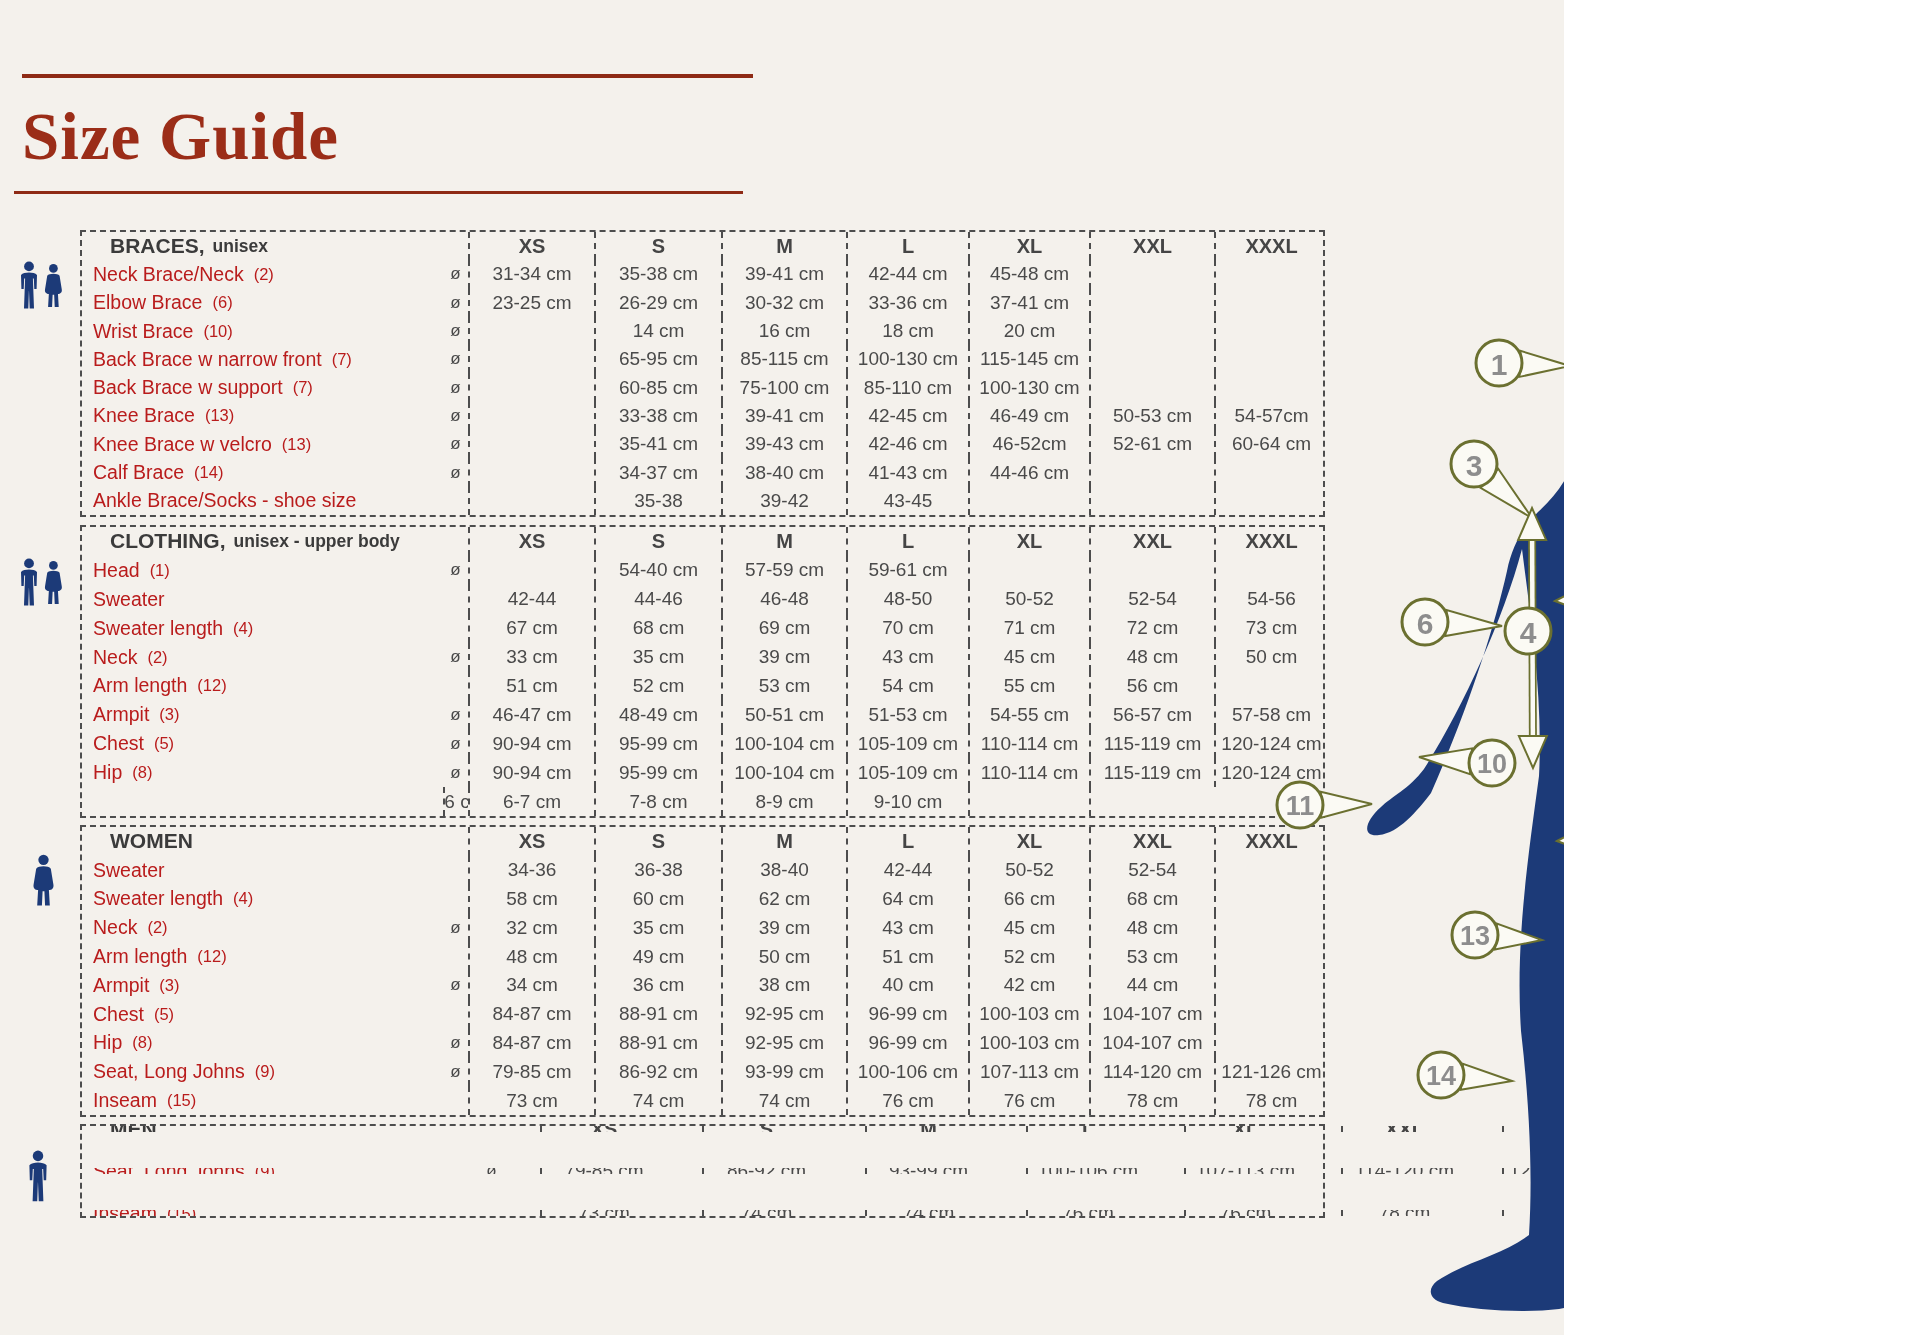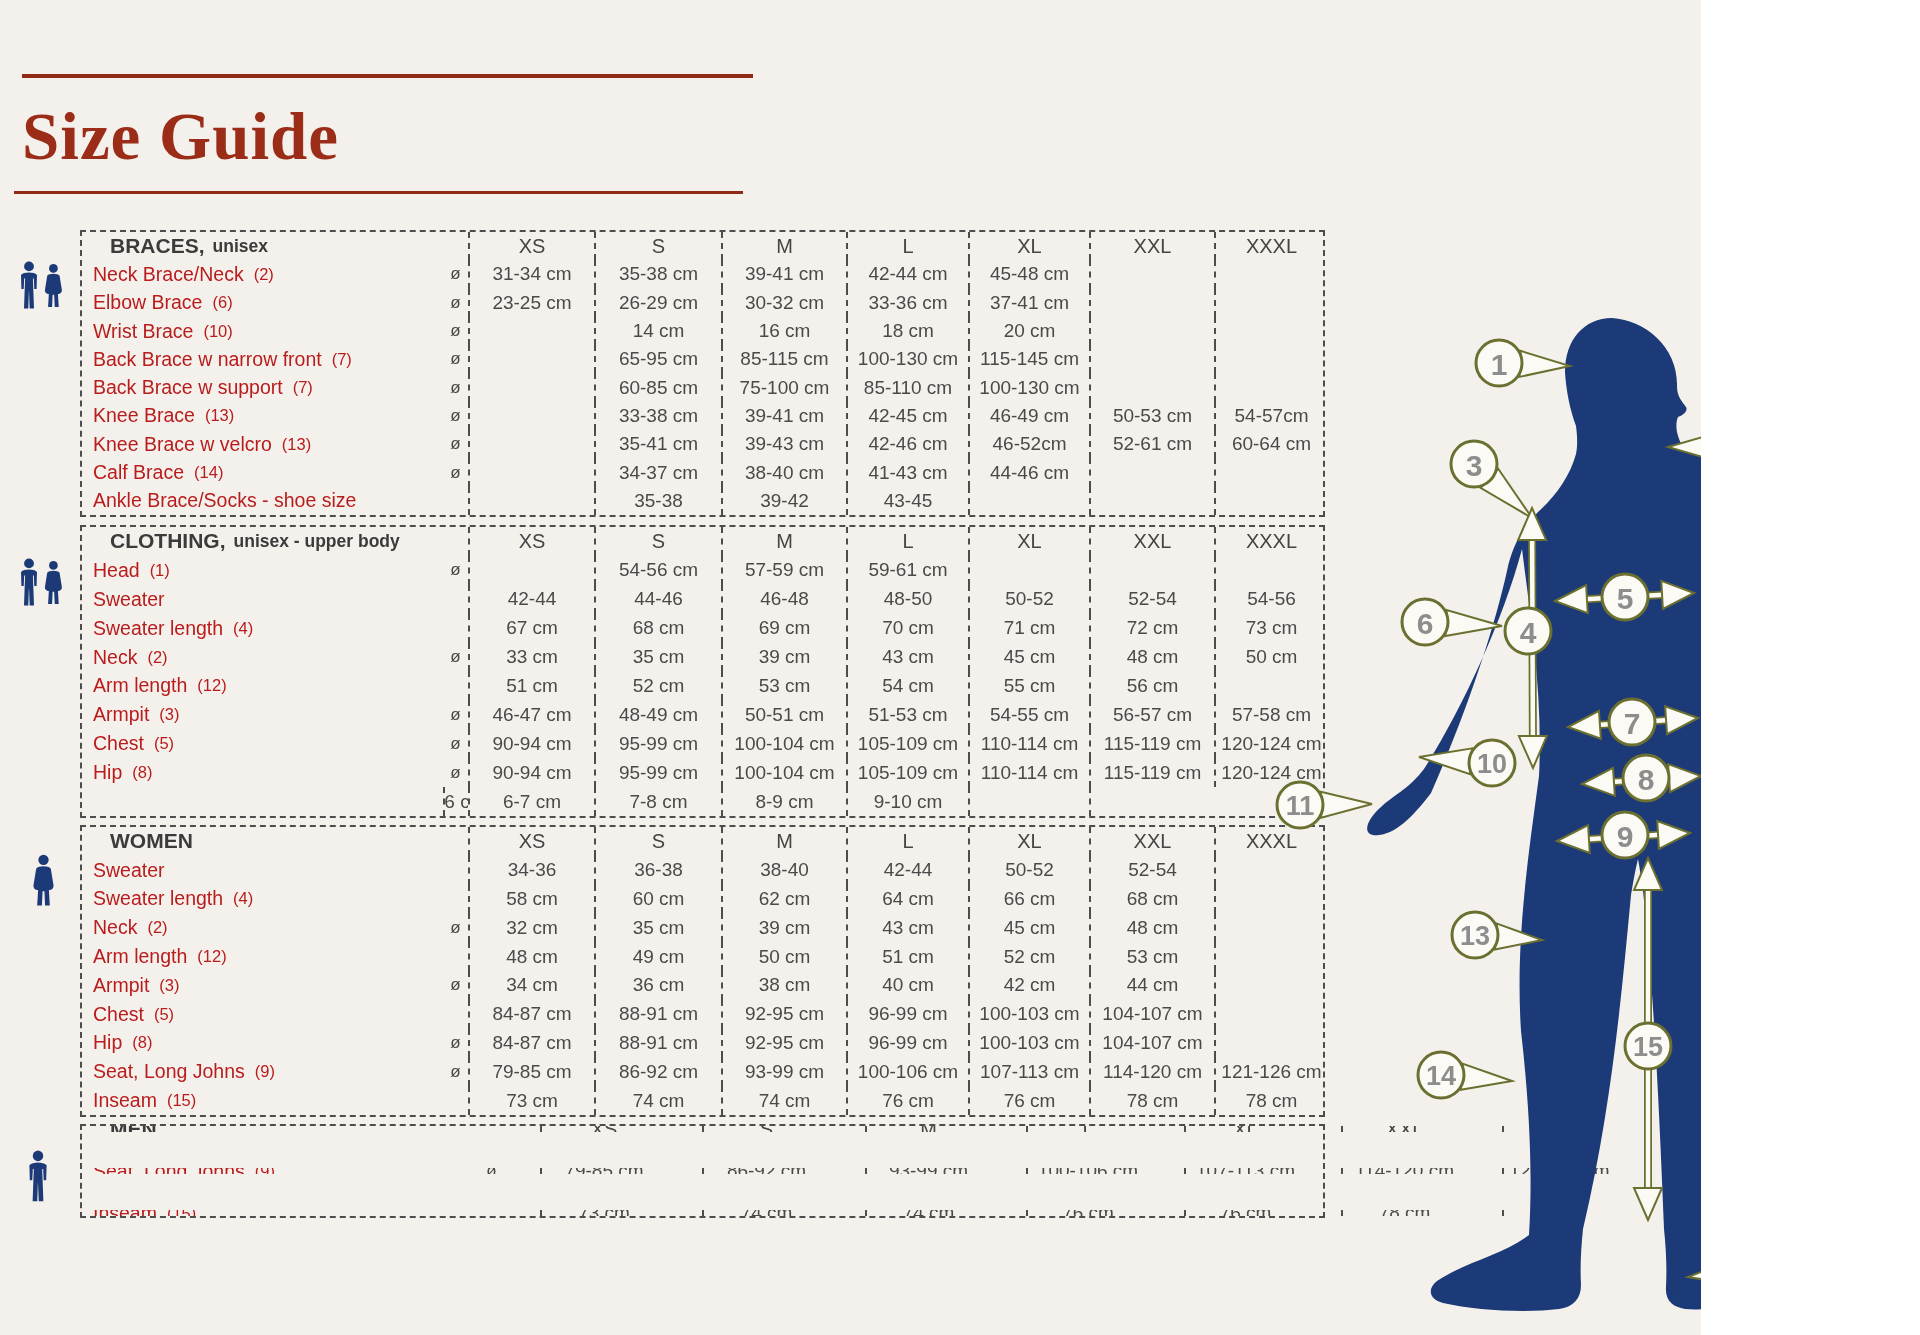--- a/index.html
+++ b/index.html
@@ -1,32 +1,32 @@
 <!DOCTYPE html>
 <html><head>
 <meta charset="utf-8">
 <style>
   html,body{margin:0;padding:0;}
-  .page{position:relative;width:1701px;height:1335px;background:#f4f1ec;
+  .page{position:relative;width:1564px;height:1335px;background:#f4f1ec;
         font-family:"Liberation Sans",sans-serif;overflow:hidden;color:#4a4a4a;}
   .rule{position:absolute;background:#8e2a15;}
   #rule-top{left:22px;top:74px;width:731px;height:4px;}
   #rule-bottom{left:14px;top:191px;width:729px;height:3px;}
   #page-title{position:absolute;left:22px;top:98px;font-family:"Liberation Serif",serif;
         font-weight:bold;font-size:67px;color:#9b2d18;letter-spacing:1px;}
   #footer-note{position:absolute;left:92px;top:1256px;font-style:italic;font-size:19px;
         color:#4a4a4a;white-space:pre;}
   .section{position:absolute;left:80px;width:1245px;display:grid;box-sizing:border-box;
         border:2px dashed #4d4d4d;}
   .cell{display:flex;align-items:center;box-sizing:border-box;overflow:hidden;}
   .sep{border-left:2px dashed #4d4d4d;}
   .center{justify-content:center;}
   .sec-title{padding-left:28px;font-weight:bold;color:#3b3b3b;font-size:21px;white-space:pre;}
   .sec-title .sub{font-size:17.5px;margin-left:8px;}
-  .size-h{font-weight:normal;font-size:20px;color:#454545;}
+  .size-h{font-weight:bold;font-size:20px;color:#454545;}
   .row-label{padding-left:11px;font-size:19.5px;color:#b91c1c;white-space:pre;}
   .row-label .ref{font-size:16.5px;margin-left:10px;}
   .circ{font-size:17px;color:#4a4a4a;}
   .val{font-size:19px;color:#4a4a4a;white-space:pre;}
   .icon{position:absolute;}
   .icon svg{display:block;width:100%;height:100%;}
   .icon path,.icon circle{fill:#1c3a78;}
   #diagram{position:absolute;left:1240px;top:240px;width:680px;height:1095px;pointer-events:none;}
 </style>
 </head>
@@ -175,21 +175,21 @@
         <div class="cell sep center size-h">XS</div>
         <div class="cell sep center size-h">S</div>
         <div class="cell sep center size-h">M</div>
         <div class="cell sep center size-h">L</div>
         <div class="cell sep center size-h">XL</div>
         <div class="cell sep center size-h">XXL</div>
         <div class="cell sep center size-h">XXXL</div>
         <div class="cell row-label"><span>Head</span><span class="ref">(1)</span></div>
         <div class="cell center circ">ø</div>
         <div class="cell sep center val"></div>
-        <div class="cell sep center val">54-56 cm</div>
+        <div class="cell sep center val">54-40 cm</div>
         <div class="cell sep center val">57-59 cm</div>
         <div class="cell sep center val">59-61 cm</div>
         <div class="cell sep center val"></div>
         <div class="cell sep center val"></div>
         <div class="cell sep center val"></div>
         <div class="cell row-label"><span>Sweater</span></div>
         <div class="cell center circ"></div>
         <div class="cell sep center val">42-44</div>
         <div class="cell sep center val">44-46</div>
         <div class="cell sep center val">46-48</div>

